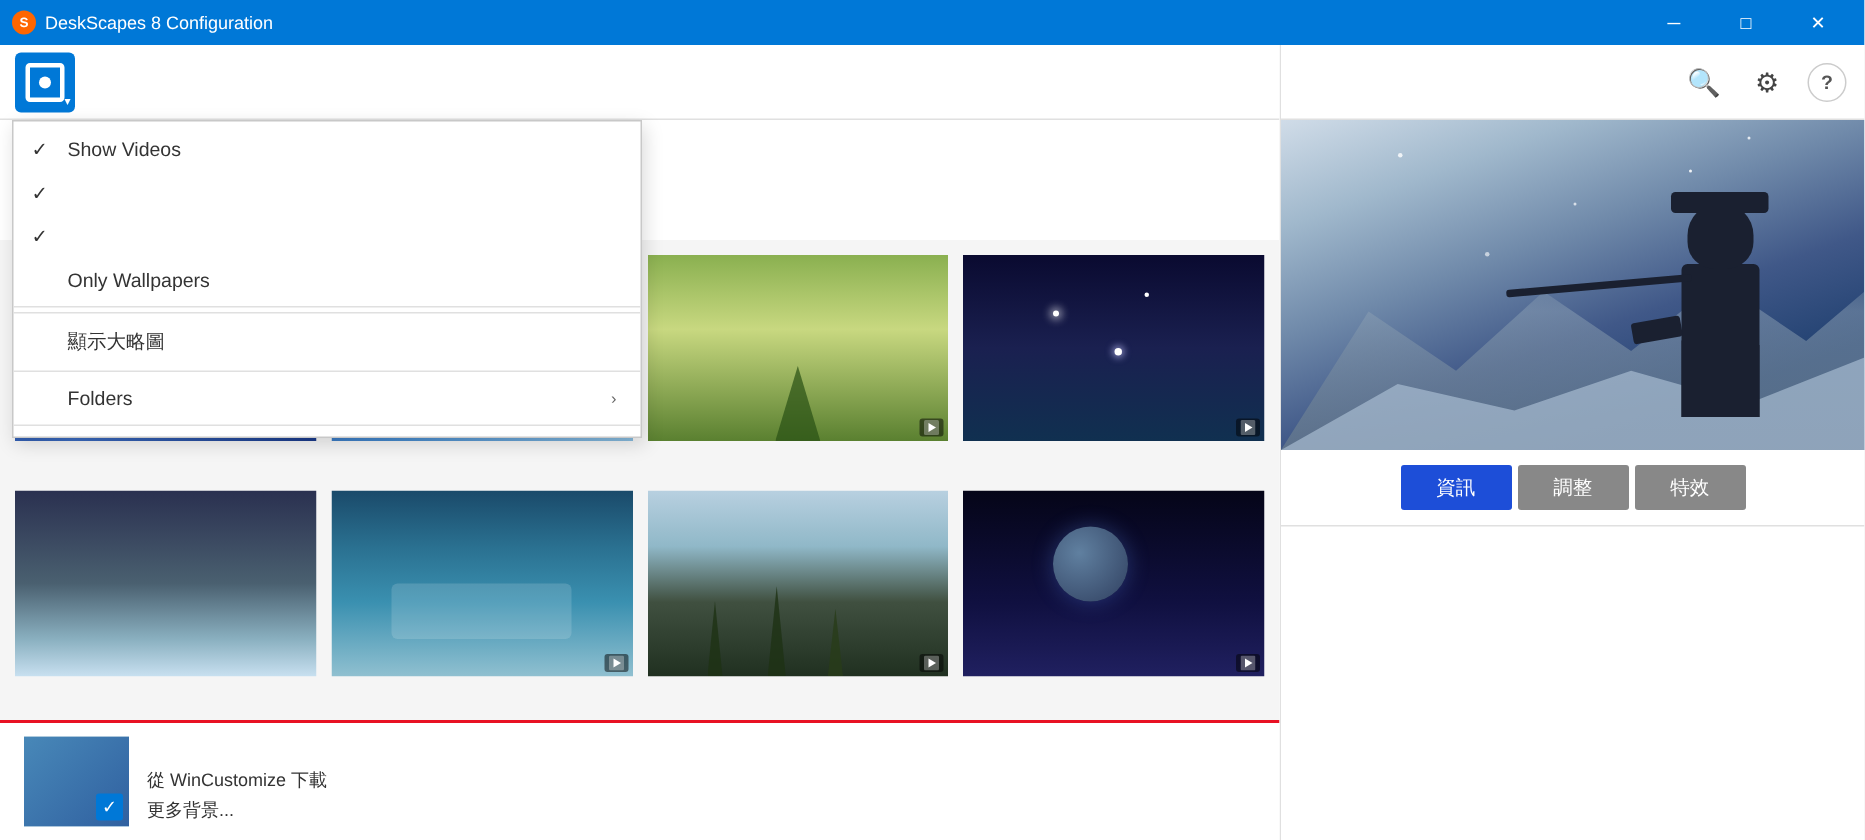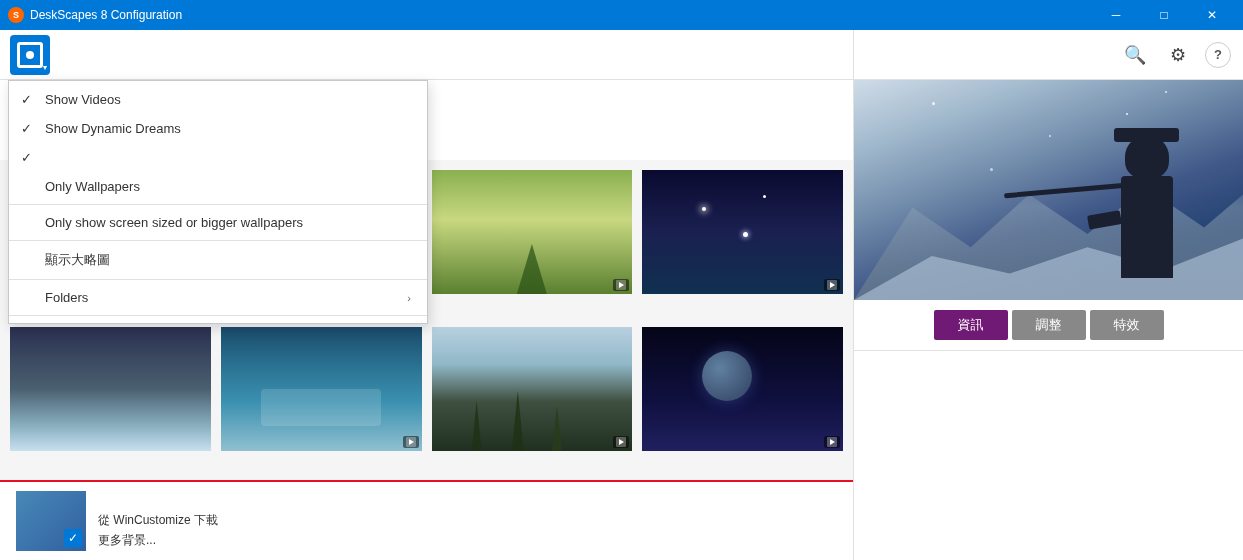--- a/index.html
+++ b/index.html
@@ -310,21 +310,21 @@
     .tab-btn {
       padding: 6px 24px;
       background: #888;
       color: white;
       border: none;
       cursor: pointer;
       font-size: 13px;
       border-radius: 2px;
     }
     .tab-btn.active {
-      background: #701a75;
+      background: #1d4ed8;
     }
 
     .info-section {
       padding: 16px;
     }
     .info-title {
       font-size: 18px;
       font-weight: normal;
       color: #222;
       margin-bottom: 8px;
@@ -364,37 +364,32 @@
 
     <div class="dropdown-menu">
 
       <div class="menu-item">
         <span class="check-icon">✓</span>
         <span class="label">Show Videos</span>
       </div>
 
       <div class="menu-item">
         <span class="check-icon">✓</span>
-        <span class="label">Show Dynamic Dreams</span>
       </div>
 
       <div class="menu-item">
         <span class="check-icon">✓</span>
       </div>
 
       <div class="menu-item">
         <span class="check-icon" style="visibility:hidden">✓</span>
         <span class="label">Only Wallpapers</span>
       </div>
       <div class="menu-separator"></div>
 
-      <div class="menu-item">
-        <span class="check-icon" style="visibility:hidden">✓</span>
-        <span class="label">Only show screen sized or bigger wallpapers</span>
-      </div>
       <div class="menu-separator"></div>
 
       <div class="menu-item">
         <span class="check-icon" style="visibility:hidden">✓</span>
         <span class="label">顯示大略圖</span>
       </div>
       <div class="menu-separator"></div>
 
       <div class="menu-item">
         <span class="check-icon" style="visibility:hidden">✓</span>

